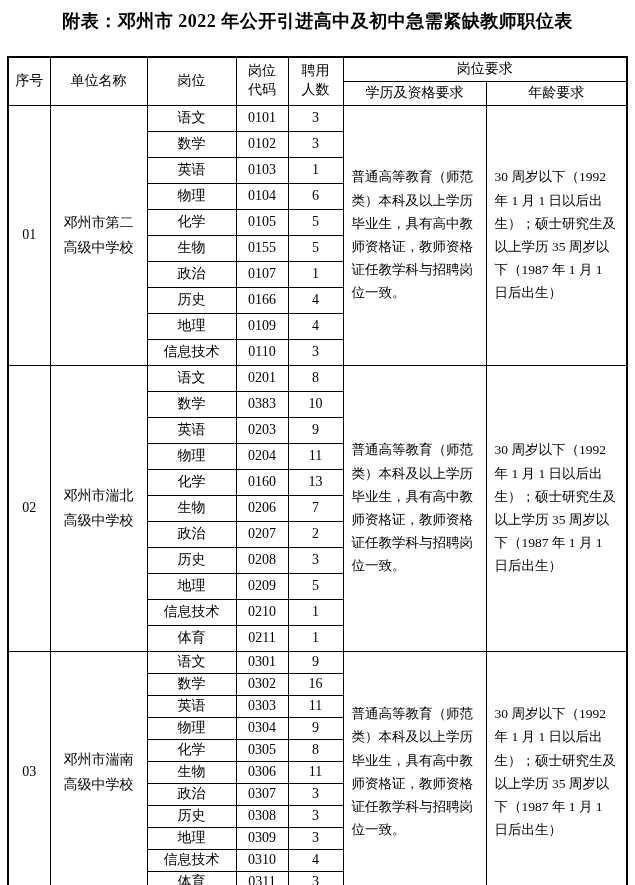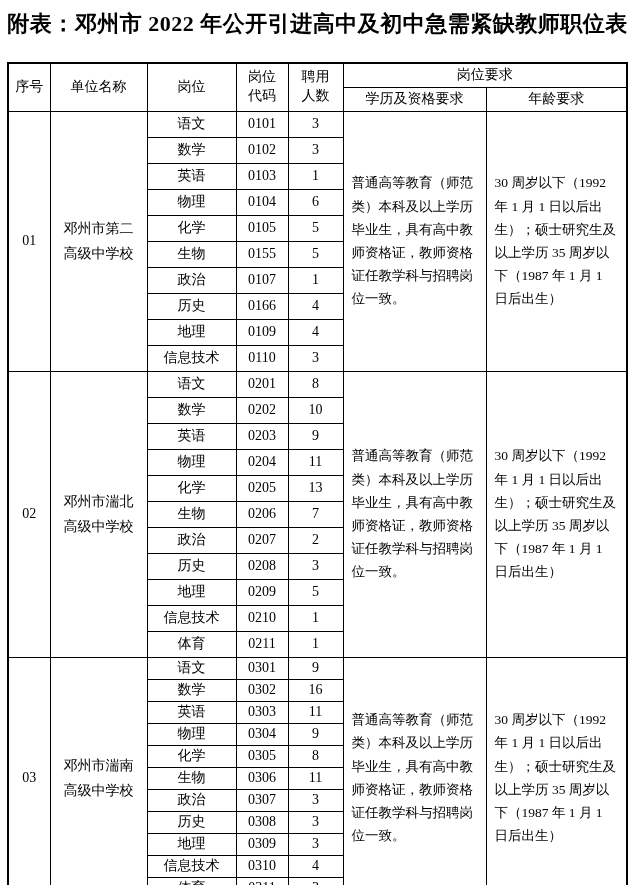--- a/index.html
+++ b/index.html
@@ -4,21 +4,21 @@
 <style>
   * { box-sizing: border-box; }
   html, body { margin: 0; padding: 0; }
   body {
     width: 635px; height: 885px;
     background: #ffffff; color: #000000;
     font-family: "Liberation Serif", "DejaVu Serif", serif;
   }
   .page { width: 635px; padding-top: 6px; }
   .doc-title {
-    font-size: 22px; font-weight: bold;
+    font-size: 18px; font-weight: bold;
     text-align: center; letter-spacing: 0.5px;
     padding: 3px 0 7px 0;
   }
   table.positions {
     border-collapse: collapse; table-layout: fixed;
     margin: 16px auto; width: 619px;
     border: 2px solid #000;
     font-size: 14px;
   }
   td {
@@ -136,36 +136,36 @@
         <td rowspan="11" class="pre c-unit">邓州市湍北
 高级中学校</td>
         <td>语文</td>
         <td>0201</td>
         <td>8</td>
         <td rowspan="11" class="c-edu">普通高等教育（师范类）本科及以上学历毕业生，具有高中教师资格证，教师资格证任教学科与招聘岗位一致。</td>
         <td rowspan="11" class="c-age">30 周岁以下（1992 年 1 月 1 日以后出生）；硕士研究生及以上学历 35 周岁以下（1987 年 1 月 1 日后出生）</td>
       </tr>
       <tr>
         <td>数学</td>
-        <td>0202</td>
+        <td>0383</td>
         <td>10</td>
       </tr>
       <tr>
         <td>英语</td>
         <td>0203</td>
         <td>9</td>
       </tr>
       <tr>
         <td>物理</td>
         <td>0204</td>
         <td>11</td>
       </tr>
       <tr>
         <td>化学</td>
-        <td>0205</td>
+        <td>0160</td>
         <td>13</td>
       </tr>
       <tr>
         <td>生物</td>
         <td>0206</td>
         <td>7</td>
       </tr>
       <tr>
         <td>政治</td>
         <td>0207</td>

